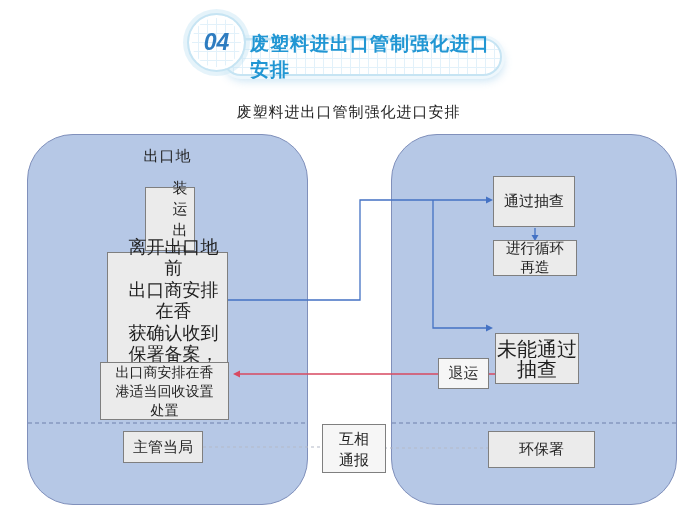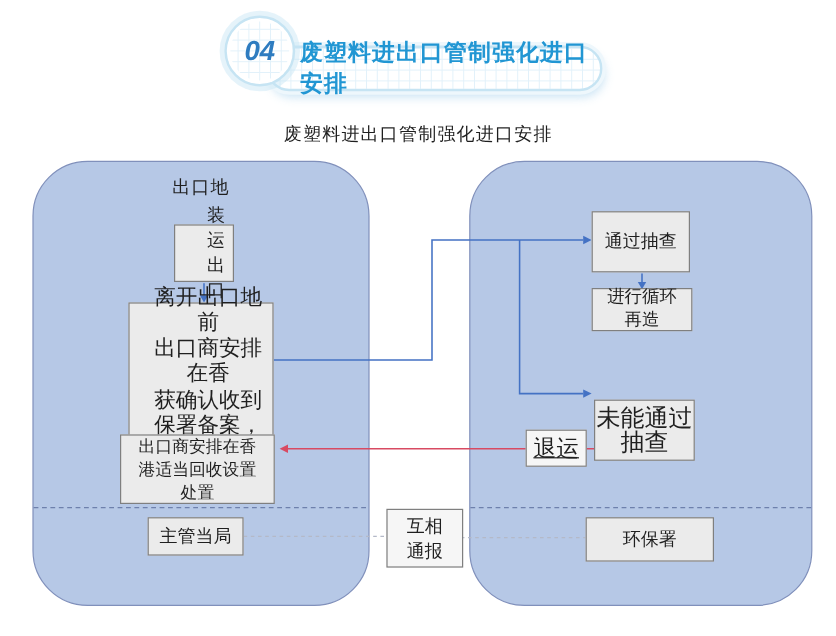--- a/index.html
+++ b/index.html
@@ -72,29 +72,29 @@
   .notify-dashline{stroke:var(--notify-dash);stroke-width:1.2;fill:none;stroke-dasharray:3 3;}
 
   
   .node{
     position:absolute;z-index:3;background:var(--node-fill);
     border:1px solid var(--node-border);
     display:flex;flex-direction:column;align-items:center;justify-content:center;
     text-align:center;color:var(--text-dark);
   }
   .node .ln{display:block;}
-  #node-shipment{left:145px;top:187px;width:50px;height:48px;font-size:15px;line-height:21px;padding-left:20px;}
+  #node-shipment{left:145px;top:187px;width:50px;height:64px;font-size:15px;line-height:21px;padding-left:20px;}
   #node-submit{left:107px;top:252px;width:121px;height:120px;font-size:18px;line-height:21.5px;padding-left:12px;}
   #node-arrange{left:100px;top:362px;width:129px;height:58px;font-size:14px;line-height:19px;}
   #node-authority{left:123px;top:431px;width:80px;height:32px;font-size:15px;}
   #node-pass{left:493px;top:176px;width:82px;height:51px;font-size:15px;text-align:center;}
   #node-recycle{left:493px;top:240px;width:84px;height:36px;font-size:14.5px;line-height:19px;}
   #node-fail{left:495px;top:297px;width:84px;height:51px;font-size:20px;line-height:20px;margin-top:36px;}
   #node-epd{left:488px;top:431px;width:107px;height:37px;font-size:15px;}
-  #node-return{left:438px;top:358px;width:51px;height:31px;font-size:19px;background:var(--mid-node-fill);text-decoration:underline;}
+  #node-return{left:438px;top:358px;width:51px;height:31px;font-size:15px;background:var(--mid-node-fill);}
   #node-notify{left:322px;top:424px;width:64px;height:49px;font-size:15px;line-height:21px;background:var(--mid-node-fill);}
 </style>
 </head>
 <body>
 
 <div id="canvas">
 
   <div id="banner-pill" class="grid-bg">
     <span id="banner-title">废塑料进出口管制强化进口安排</span>
   </div>

